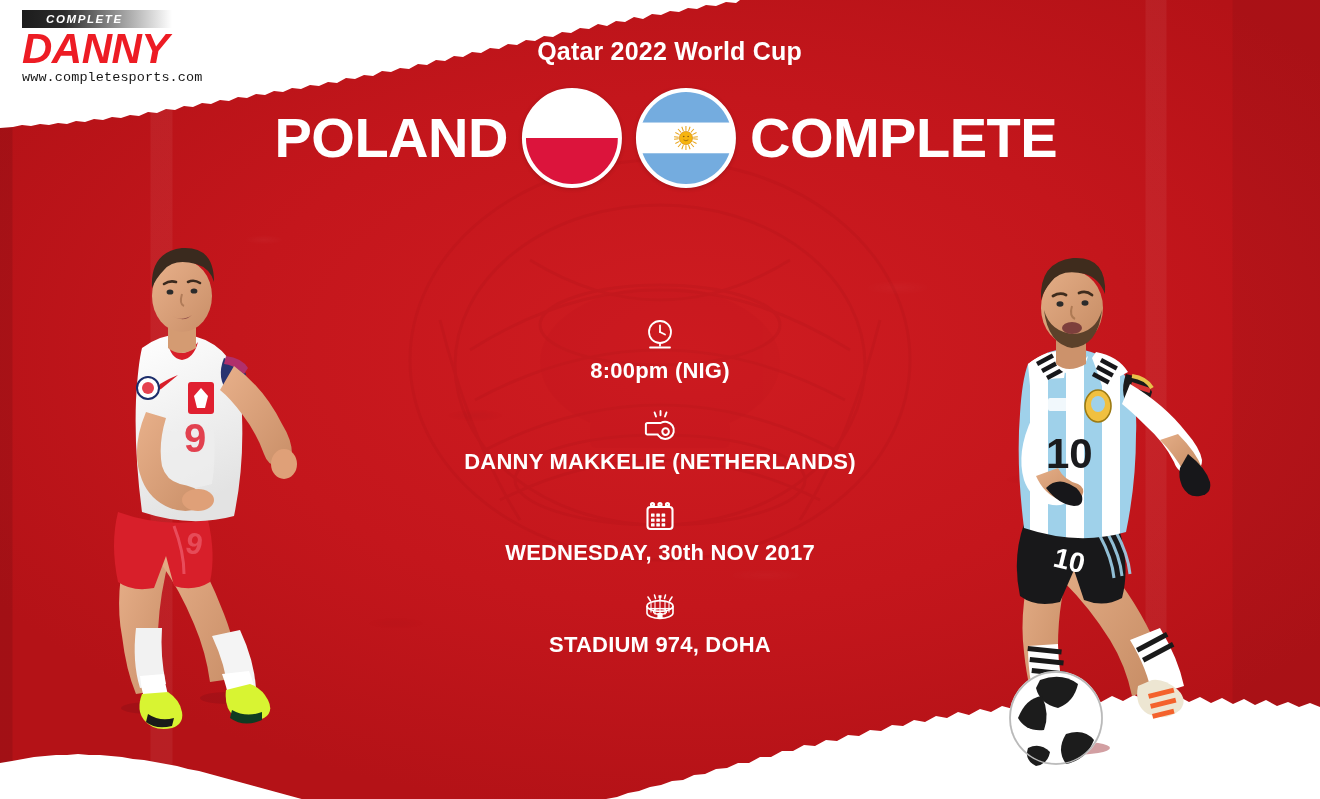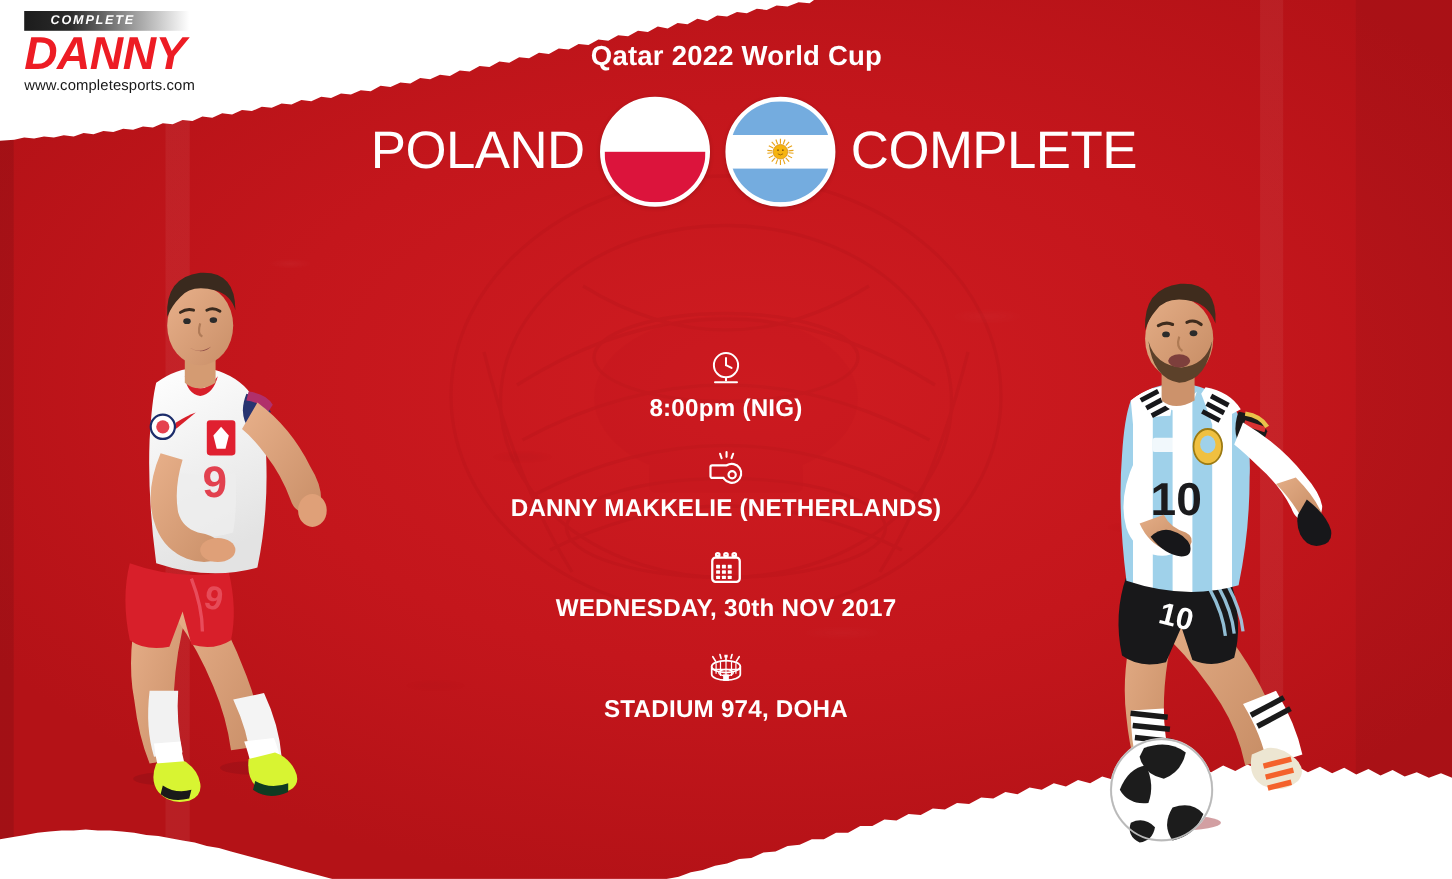--- a/index.html
+++ b/index.html
@@ -108,21 +108,21 @@
     margin-top: 1px;
     font-family: "Liberation Sans", sans-serif;
   }
   .logo-url {
     display: block;
     color: #171717;
     font-size: 13.5px;
     letter-spacing: 0.1px;
     line-height: 15px;
     margin-top: 1px;
-    font-family: Liberation Sans, sans-serif;
+    font-family: Liberation Mono, monospace;
   }
 
   
   .competition-title {
     position: absolute;
     left: 0; right: 0;
     top: 37px;
     text-align: center;
     color: #ffffff;
     font-size: 25px;
@@ -136,22 +136,22 @@
     left: 50%;
     top: 88px;
     transform: translateX(-50%);
     display: flex;
     align-items: center;
     justify-content: center;
     gap: 14px;
   }
   .team-name {
     color: #ffffff;
-    font-size: 48px;
-    font-weight: normal;
+    font-size: 56px;
+    font-weight: bold;
     letter-spacing: -0.5px;
     line-height: 1;
     white-space: nowrap;
   }
   .team-name.left  { text-align: right; min-width: 245px; }
   .team-name.right { text-align: left;  min-width: 245px; }
 
   .flag {
     width: 100px;
     height: 100px;

